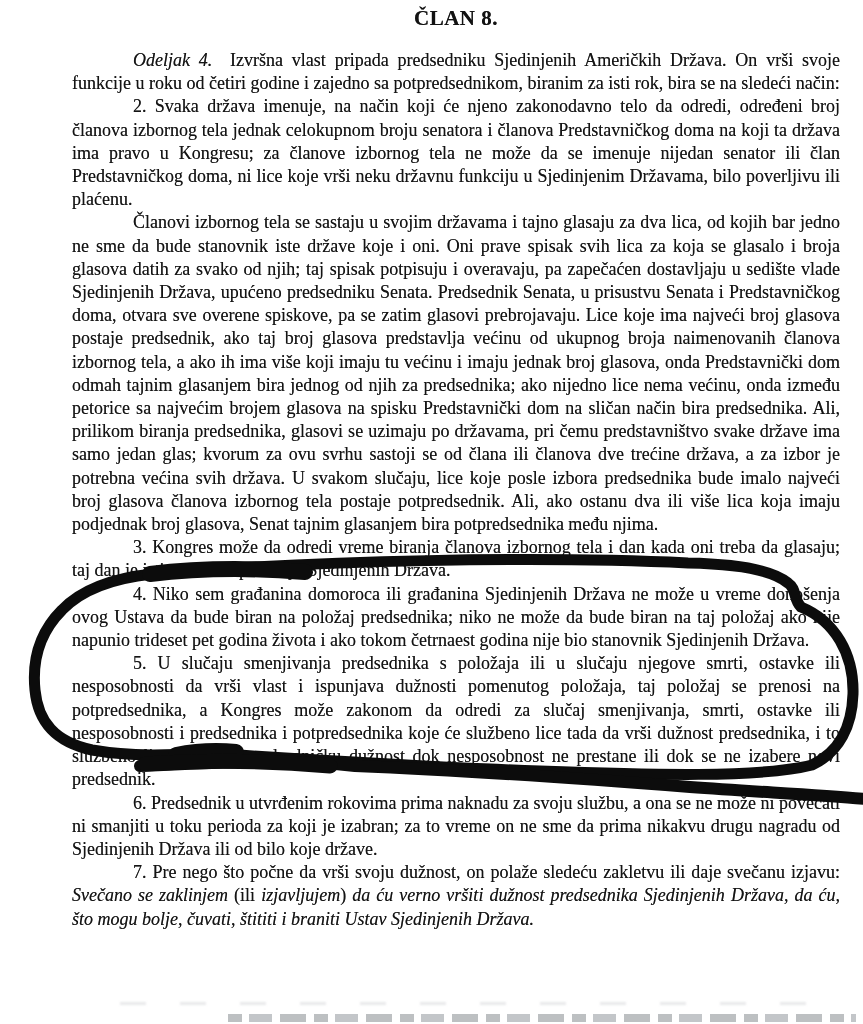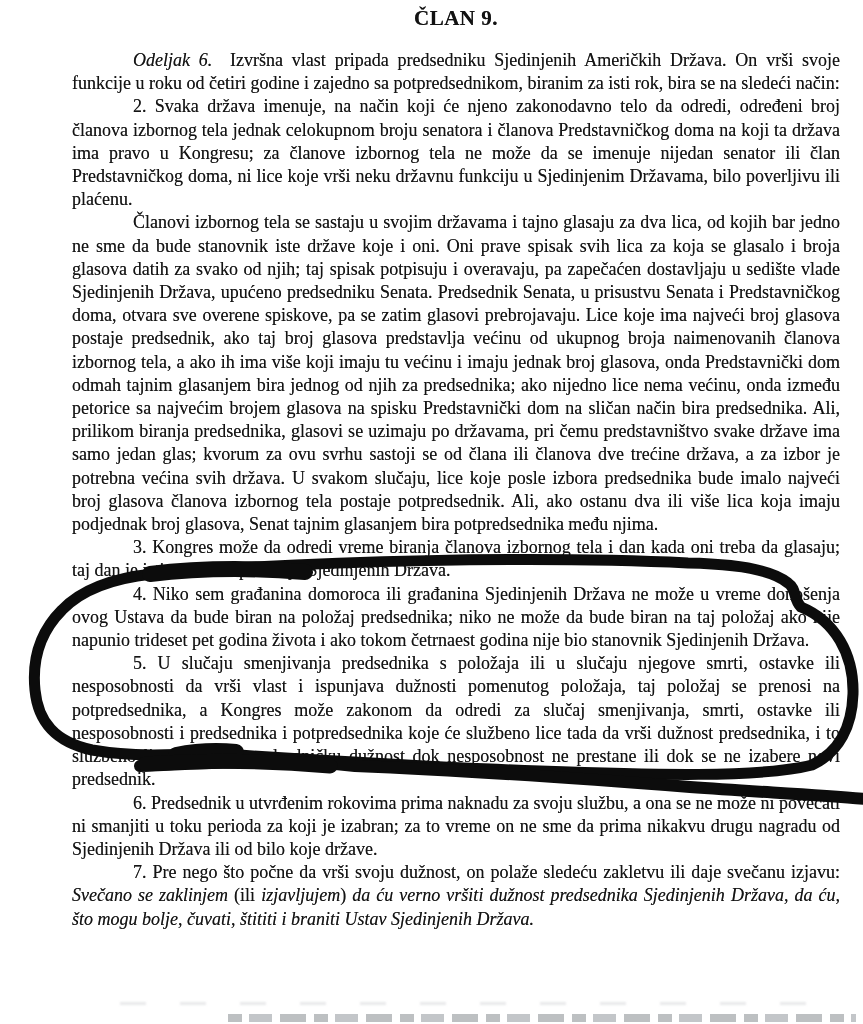--- a/index.html
+++ b/index.html
@@ -70,24 +70,24 @@
       #d9dbdd 0 26px, rgba(255,255,255,0) 26px 60px);
     filter:blur(0.8px);
     opacity:0.6;
   }
 </style>
 </head>
 <body>
 
 <div class="page">
 
-  <div class="doc-title">ČLAN 9.</div>
+  <div class="doc-title">ČLAN 8.</div>
 
   <div class="doc-body">
-      <p class="para"><span class="ital">Odeljak 6.</span><span>&nbsp; Izvršna vlast pripada predsedniku Sjedinjenih Američkih Država. On vrši svoje funkcije u roku od četiri godine i zajedno sa potpredsednikom, biranim za isti rok, bira se na sledeći način:</span></p>
+      <p class="para"><span class="ital">Odeljak 4.</span><span>&nbsp; Izvršna vlast pripada predsedniku Sjedinjenih Američkih Država. On vrši svoje funkcije u roku od četiri godine i zajedno sa potpredsednikom, biranim za isti rok, bira se na sledeći način:</span></p>
       <p class="para"><span>2. Svaka država imenuje, na način koji će njeno zakonodavno telo da odredi, određeni broj članova izbornog tela jednak celokupnom broju senatora i članova Predstavničkog doma na koji ta država ima pravo u Kongresu; za članove izbornog tela ne može da se imenuje nijedan senator ili član Predstavničkog doma, ni lice koje vrši neku državnu funkciju u Sjedinjenim Državama, bilo poverljivu ili plaćenu.</span></p>
       <p class="para"><span>Članovi izbornog tela se sastaju u svojim državama i tajno glasaju za dva lica, od kojih bar jedno ne sme da bude stanovnik iste države koje i oni. Oni prave spisak svih lica za koja se glasalo i broja glasova datih za svako od njih; taj spisak potpisuju i overavaju, pa zapečaćen dostavljaju u sedište vlade Sjedinjenih Država, upućeno predsedniku Senata. Predsednik Senata, u prisustvu Senata i Predstavničkog doma, otvara sve overene spiskove, pa se zatim glasovi prebrojavaju. Lice koje ima najveći broj glasova postaje predsednik, ako taj broj glasova predstavlja većinu od ukupnog broja naimenovanih članova izbornog tela, a ako ih ima više koji imaju tu većinu i imaju jednak broj glasova, onda Predstavnički dom odmah tajnim glasanjem bira jednog od njih za predsednika; ako nijedno lice nema većinu, onda između petorice sa najvećim brojem glasova na spisku Predstavnički dom na sličan način bira predsednika. Ali, prilikom biranja predsednika, glasovi se uzimaju po državama, pri čemu predstavništvo svake države ima samo jedan glas; kvorum za ovu svrhu sastoji se od člana ili članova dve trećine država, a za izbor je potrebna većina svih država. U svakom slučaju, lice koje posle izbora predsednika bude imalo najveći broj glasova članova izbornog tela postaje potpredsednik. Ali, ako ostanu dva ili više lica koja imaju podjednak broj glasova, Senat tajnim glasanjem bira potpredsednika među njima.</span></p>
       <p class="para"><span>3. Kongres može da odredi vreme biranja članova izbornog tela i dan kada oni treba da glasaju; taj dan je isti na celom području Sjedinjenih Država.</span></p>
       <p class="para"><span>4. Niko sem građanina domoroca ili građanina Sjedinjenih Država ne može u vreme donošenja ovog Ustava da bude biran na položaj predsednika; niko ne može da bude biran na taj položaj ako nije napunio trideset pet godina života i ako tokom četrnaest godina nije bio stanovnik Sjedinjenih Država.</span></p>
       <p class="para"><span>5. U slučaju smenjivanja predsednika s položaja ili u slučaju njegove smrti, ostavke ili nesposobnosti da vrši vlast i ispunjava dužnosti pomenutog položaja, taj položaj se prenosi na potpredsednika, a Kongres može zakonom da odredi za slučaj smenjivanja, smrti, ostavke ili nesposobnosti i predsednika i potpredsednika koje će službeno lice tada da vrši dužnost predsednika, i to službeno lice će vršiti predsedničku dužnost dok nesposobnost ne prestane ili dok se ne izabere novi predsednik.</span></p>
       <p class="para"><span>6. Predsednik u utvrđenim rokovima prima naknadu za svoju službu, a ona se ne može ni povećati ni smanjiti u toku perioda za koji je izabran; za to vreme on ne sme da prima nikakvu drugu nagradu od Sjedinjenih Država ili od bilo koje države.</span></p>
       <p class="para"><span>7. Pre nego što počne da vrši svoju dužnost, on polaže sledeću zakletvu ili daje svečanu izjavu: </span><span class="ital">Svečano se zaklinjem</span><span> (ili </span><span class="ital">izjavljujem</span><span>) </span><span class="ital">da ću verno vršiti dužnost predsednika Sjedinjenih Država, da ću, što mogu bolje, čuvati, štititi i braniti Ustav Sjedinjenih Država.</span></p>
     </div>
 
   <svg class="ink-overlay" viewBox="0 0 863 1024">

